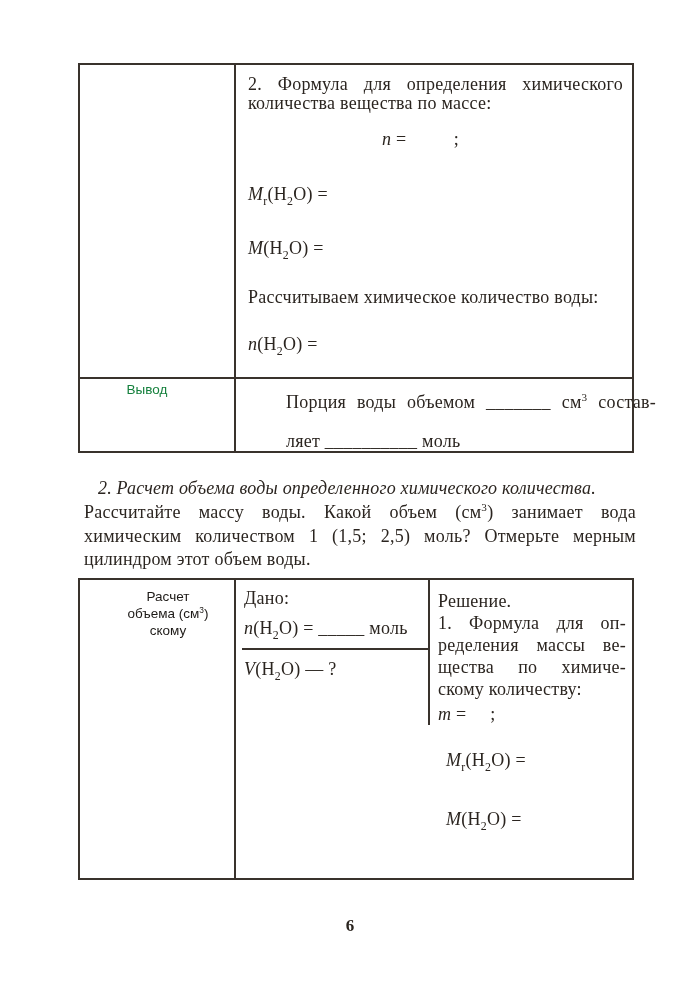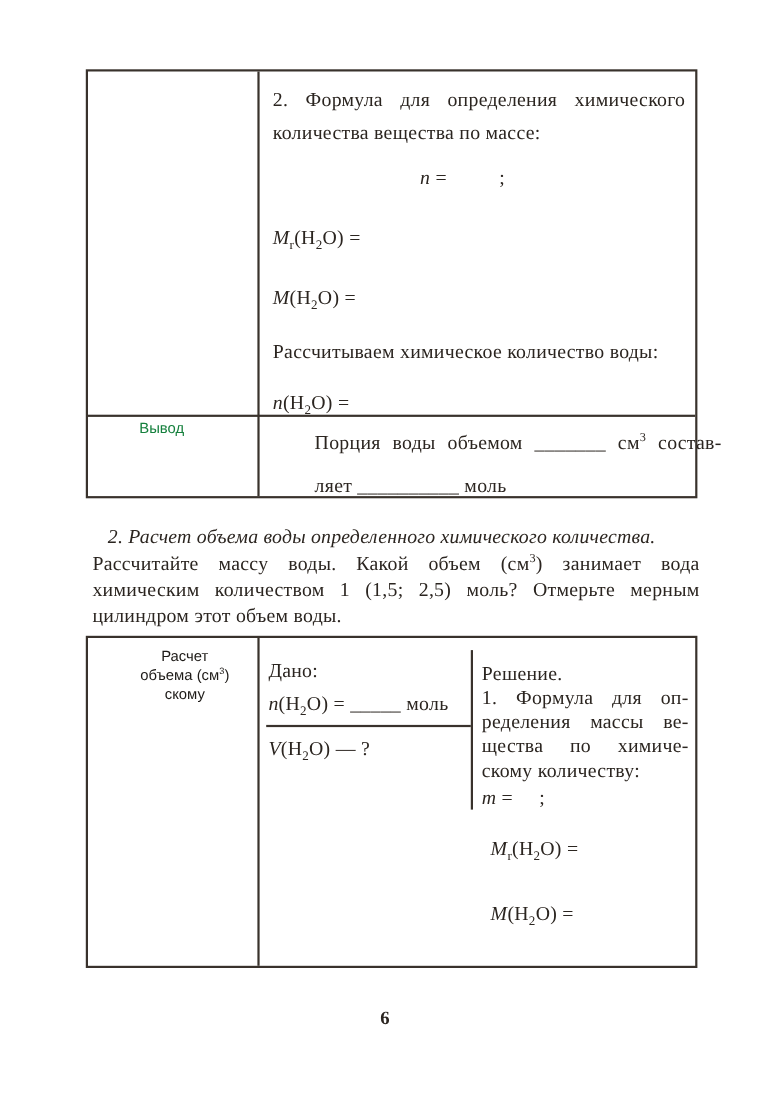--- a/index.html
+++ b/index.html
@@ -11,21 +11,21 @@
   sub{font-size:66%;line-height:0;}
   sup{font-size:62%;line-height:0;}
 
   
   .t1{position:absolute;left:78px;top:63px;width:556px;height:390px;
       border:2px solid #39322c;box-sizing:border-box;}
   .t1-col-divider{position:absolute;left:154px;top:0;bottom:0;width:2px;background:#39322c;}
   .t1-row-divider{position:absolute;left:0;right:0;top:312px;height:2px;background:#39322c;}
   .t1-main{position:absolute;left:154px;top:0;width:398px;height:312px;
            box-sizing:border-box;padding:10px 9px 0 14px;font-size:18px;letter-spacing:.25px;}
-  .t1-intro{line-height:30px;}
+  .t1-intro{line-height:19px;}
   .f-ncenter{text-align:center;padding-right:30px;line-height:24px;margin-top:14px;}
   .f-mr1{line-height:24px;margin-top:31px;}
   .f-m1{line-height:24px;margin-top:30px;}
   .t1-calc{line-height:23px;margin-top:26px;}
   .f-nh1{line-height:24px;margin-top:23px;}
   .t1-vyvod-label{position:absolute;left:0;top:317px;width:134px;text-align:center;
                   font-size:13.5px;color:#15803d;}
   .t1-vyvod-cell{position:absolute;left:154px;top:312px;width:398px;height:76px;
                  box-sizing:border-box;padding:13px 14px 0 14px;font-size:18px;letter-spacing:.25px;margin-left:38px;}
   .c-line1{line-height:24px;text-align:justify;text-align-last:justify;}
@@ -36,21 +36,21 @@
            font-style:italic;letter-spacing:.2px;line-height:23px;}
   .para{position:absolute;left:84px;top:501px;width:552px;font-size:18px;
         letter-spacing:.25px;line-height:23.5px;text-align:justify;}
 
   
   .t2{position:absolute;left:78px;top:578px;width:556px;height:302px;
       border:2px solid #39322c;box-sizing:border-box;}
   .t2-col-divider{position:absolute;left:154px;top:0;bottom:0;width:2px;background:#39322c;}
   .t2-label{position:absolute;left:11px;top:8px;width:154px;text-align:center;
             font-size:13.5px;line-height:17px;color:#1d1a17;}
-  .t2-right{position:absolute;left:156px;top:11px;width:396px;height:100%;font-size:18px;letter-spacing:.25px;}
+  .t2-right{position:absolute;left:156px;top:0;width:396px;height:100%;font-size:18px;letter-spacing:.25px;}
   .dano-label{position:absolute;left:8px;top:7px;line-height:22px;}
   .dano-f1{position:absolute;left:8px;top:36px;line-height:24px;}
   .dano-hline{position:absolute;left:6px;top:68px;width:186px;height:2px;background:#39322c;}
   .dano-q{position:absolute;left:8px;top:77px;line-height:24px;}
   .dano-vline{position:absolute;left:192px;top:0;width:2px;height:145px;background:#39322c;}
   .sol{position:absolute;left:202px;top:10px;width:188px;}
   .sol-title{line-height:22px;}
   .sol-line{line-height:22px;text-align:justify;text-align-last:justify;}
   .sol-line.last{text-align-last:auto;}
   .sol-m{position:absolute;left:202px;top:122px;line-height:24px;}

